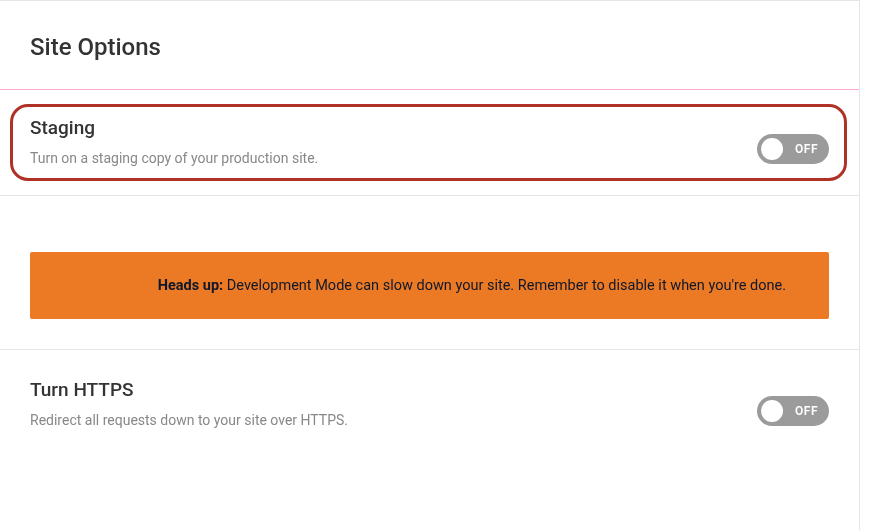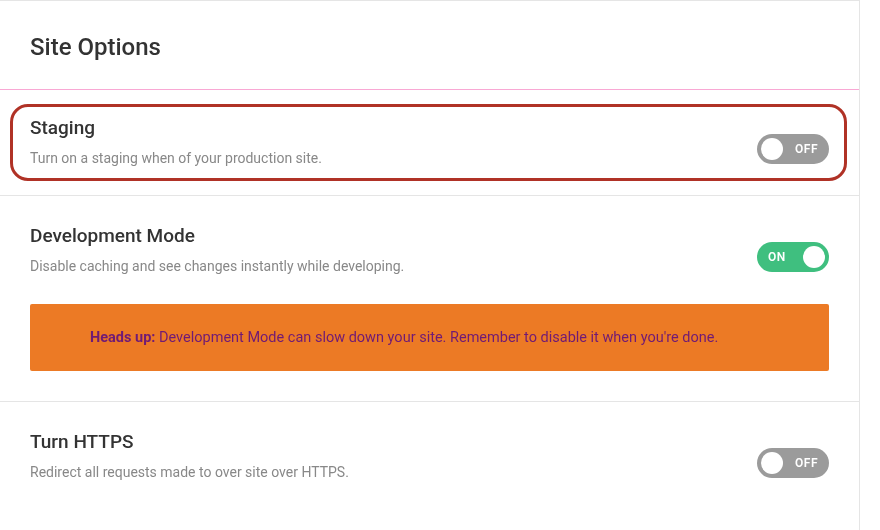--- a/index.html
+++ b/index.html
@@ -94,23 +94,23 @@
       left: 10px;
       right: 12px;
       top: 14px;
       bottom: 14px;
       pointer-events: none;
     }
     
     .alert {
       margin-top: 28px;
       background: #ec7a25;
-      color: #701a75;
-      text-align: left;
-      padding: 22px 60px;
+      color: #0f172a;
+      text-align: right;
+      padding: 22px 43px;
       font-size: 14.5px;
       line-height: 1.6;
       border-radius: 2px;
     }
     .alert-bold {
       font-weight: 700;
     }
     .section-staging { padding: 26px 30px 26px 30px; }
     .section-force { padding-bottom: 60px; border-bottom: none; }
   </style>
@@ -119,51 +119,41 @@
 
 <div class="container">
   <div class="header">
     <h1 class="header-title">Site Options</h1>
   </div>
 
   <div class="section section-staging">
     <div class="section-top">
       <div class="section-text">
         <div class="section-title">Staging</div>
-        <div class="section-desc">Turn on a staging when of your production site.</div>
+        <div class="section-desc">Turn on a staging copy of your production site.</div>
       </div>
       <div class="toggle toggle-off">
         <div class="toggle-knob"></div>
         <span class="toggle-label">OFF</span>
       </div>
     </div>
     <div class="highlight-overlay"></div>
   </div>
 
   <div class="section">
-    <div class="section-top">
-      <div class="section-text">
-        <div class="section-title">Development Mode</div>
-        <div class="section-desc">Disable caching and see changes instantly while developing.</div>
-      </div>
-      <div class="toggle toggle-on">
-        <span class="toggle-label">ON</span>
-        <div class="toggle-knob"></div>
-      </div>
-    </div>
     <div class="alert">
       <span class="alert-bold">Heads up:</span><span> Development Mode can slow down your site. Remember to disable it when you're done.</span>
     </div>
   </div>
 
   <div class="section section-force">
     <div class="section-top">
       <div class="section-text">
         <div class="section-title">Turn HTTPS</div>
-        <div class="section-desc">Redirect all requests made to over site over HTTPS.</div>
+        <div class="section-desc">Redirect all requests down to your site over HTTPS.</div>
       </div>
       <div class="toggle toggle-off">
         <div class="toggle-knob"></div>
         <span class="toggle-label">OFF</span>
       </div>
     </div>
   </div>
 </div>
 
 </body></html>

